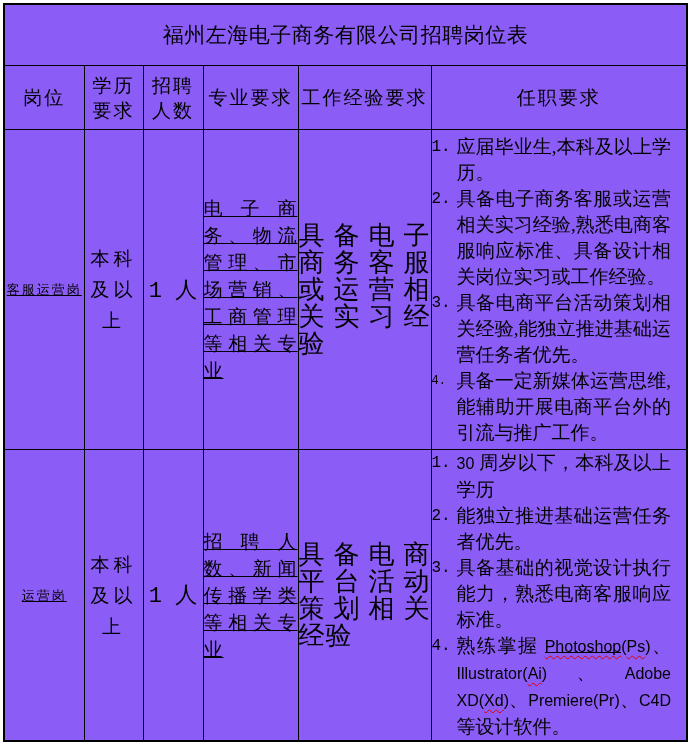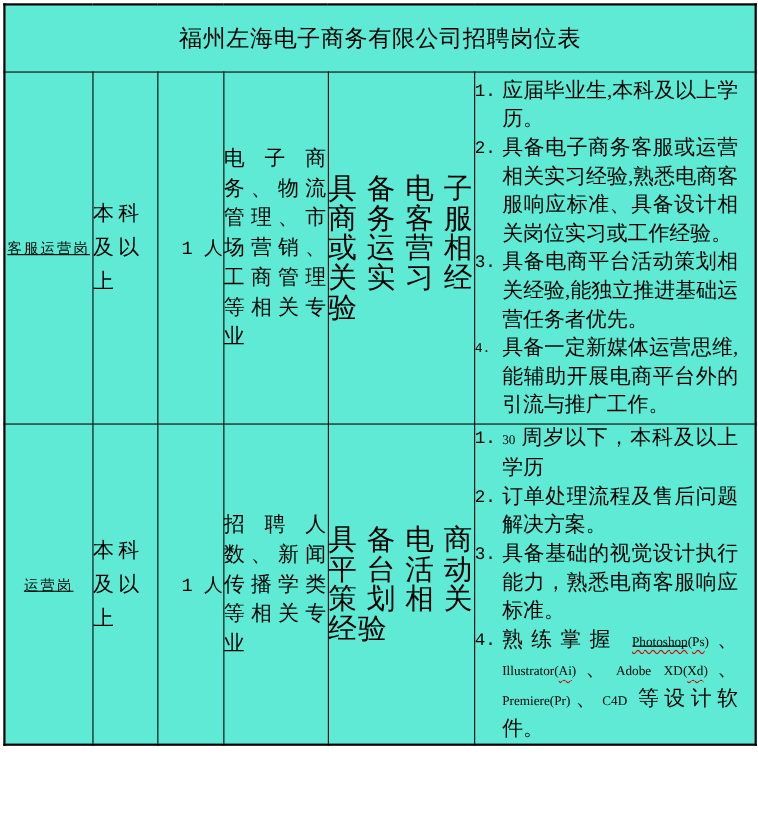--- a/index.html
+++ b/index.html
@@ -6,46 +6,46 @@
   body {
     width:689px; height:748px; background:#ffffff; position:relative;
     font-family:"Liberation Serif","DejaVu Serif",serif; color:#000;
     -webkit-font-smoothing:antialiased;
   }
   table.tbl {
     position:absolute; left:3px; top:3px; width:683px;
     border-collapse:collapse; table-layout:fixed;
     border:2px solid #000;
   }
-  .tbl td, .tbl th { border:1px solid #000; padding:0; font-weight:normal; background:#5eead4; }
+  .tbl td, .tbl th { border:1px solid #000; padding:0; font-weight:normal; background:#8b5cf6; }
   .title-cell {
     height:60px; text-align:center; vertical-align:middle;
     font-size:21px; font-weight:bold; letter-spacing:0.5px;
   }
   .head-row th {
     height:63px; text-align:center; vertical-align:middle;
     font-size:19px; letter-spacing:2px; line-height:25px; padding:0 2px;
   }
   .r1 > td { height:319px; }
   .r2 > td { height:288px; }
   .pos  { text-align:center; vertical-align:middle; font-size:13px; letter-spacing:2px; line-height:31px; padding:0 6px;text-decoration:underline; }
-  .edu  { vertical-align:middle; font-size:19px; letter-spacing:4px; line-height:31px; padding:0 5px; }
-  .cnt  { text-align:right; vertical-align:middle; font-size:17px;
+  .edu  { text-align:center; vertical-align:middle; font-size:19px; letter-spacing:4px; line-height:31px; padding:0 5px; }
+  .cnt  { text-align:center; vertical-align:middle; font-size:22px;
           font-family:"Liberation Mono","Liberation Serif",serif; }
-  .maj  { text-align:justify; vertical-align:middle; font-size:19px; letter-spacing:1px; line-height:27px; padding:0 5px; }
+  .maj  { text-align:justify; vertical-align:middle; font-size:19px; letter-spacing:1px; line-height:27px; padding:0 5px;text-decoration:underline; }
   .exp  { text-align:justify; vertical-align:middle; font-size:26px; letter-spacing:1px; line-height:27px; padding:0 5px; }
   .req  { vertical-align:middle; padding:2px 0 2px 4px; }
   .item { display:flex; align-items:flex-start; }
   .num  {
     flex:0 0 25px; font-family:"Liberation Mono","DejaVu Sans Mono",monospace;
     font-size:16px; line-height:26px;
   }
   .num.sm { font-size:12px; line-height:26px; }
   .txt  { flex:1; font-size:19px; line-height:26px; text-align:justify; padding-right:15px; }
-  .lat  { font-family:Liberation Serif, serif; font-size:12px; }
+  .lat  { font-family:Liberation Sans, sans-serif; font-size:16px; }
   .wavy {
     text-decoration-line:underline; text-decoration-style:wavy;
     text-decoration-color:#e00000; text-decoration-thickness:1px;
     text-underline-offset:3px;
   }
   .u-wavy {
     text-decoration-line:underline; text-decoration-style:wavy;
     text-decoration-color:#e00000; text-decoration-thickness:1px;
     text-underline-offset:3px;
     background-image:linear-gradient(#000,#000);
@@ -64,20 +64,28 @@
     <col style="width:95px">
       <col style="width:133px">
       <col style="width:256px">
   </colgroup>
 
   <tbody>
       <tr>
     <td class="title-cell" colspan="6">福州左海电子商务有限公司招聘岗位表</td>
   </tr>
 
+  <tr class="head-row">
+    <th>岗位</th>
+    <th>学历要求</th>
+    <th>招聘人数</th>
+    <th>专业要求</th>
+    <th>工作经验要求</th>
+    <th>任职要求</th>
+  </tr>
 
   <tr class="r1">
     <td class="pos">客服运营岗</td>
     <td class="edu">本科及以上</td>
     <td class="cnt">1 人</td>
     <td class="maj">电子商务、物流管理、市场营销、工商管理等相关专业</td>
     <td class="exp">具备电子商务客服或运营相关实习经验</td>
     <td class="req">
       <div class="item">
         <span class="num">1.</span>
@@ -104,21 +112,21 @@
     <td class="cnt">1 人</td>
     <td class="maj">招聘人数、新闻传播学类等相关专业</td>
     <td class="exp">具备电商平台活动策划相关经验</td>
     <td class="req">
       <div class="item">
         <span class="num">1.</span>
         <div class="txt"><span class="lat">30</span><span> 周岁以下，本科及以上学历</span></div>
       </div>
       <div class="item">
         <span class="num">2.</span>
-        <div class="txt"><span>订单处理流程及售后问题解决方案。</span></div>
+        <div class="txt"><span>能独立推进基础运营任务者优先。</span></div>
       </div>
       <div class="item">
         <span class="num">3.</span>
         <div class="txt"><span>具备基础的视觉设计执行能力，熟悉电商客服响应标准。</span></div>
       </div>
       <div class="item">
         <span class="num">4.</span>
         <div class="txt"><span>熟练掌握 </span><span class="lat u-wavy">Photoshop</span><span class="lat">(</span><span class="lat wavy">Ps</span><span class="lat">)</span><span>、</span><span class="lat">Illustrator</span><span class="lat">(</span><span class="lat wavy">Ai</span><span class="lat">)</span><span>、</span><span class="lat">Adobe XD</span><span class="lat">(</span><span class="lat wavy">Xd</span><span class="lat">)</span><span>、</span><span class="lat">Premiere</span><span class="lat">(</span><span class="lat">Pr</span><span class="lat">)</span><span>、</span><span class="lat">C4D</span><span> 等设计软件。</span></div>
       </div>
     </td>

